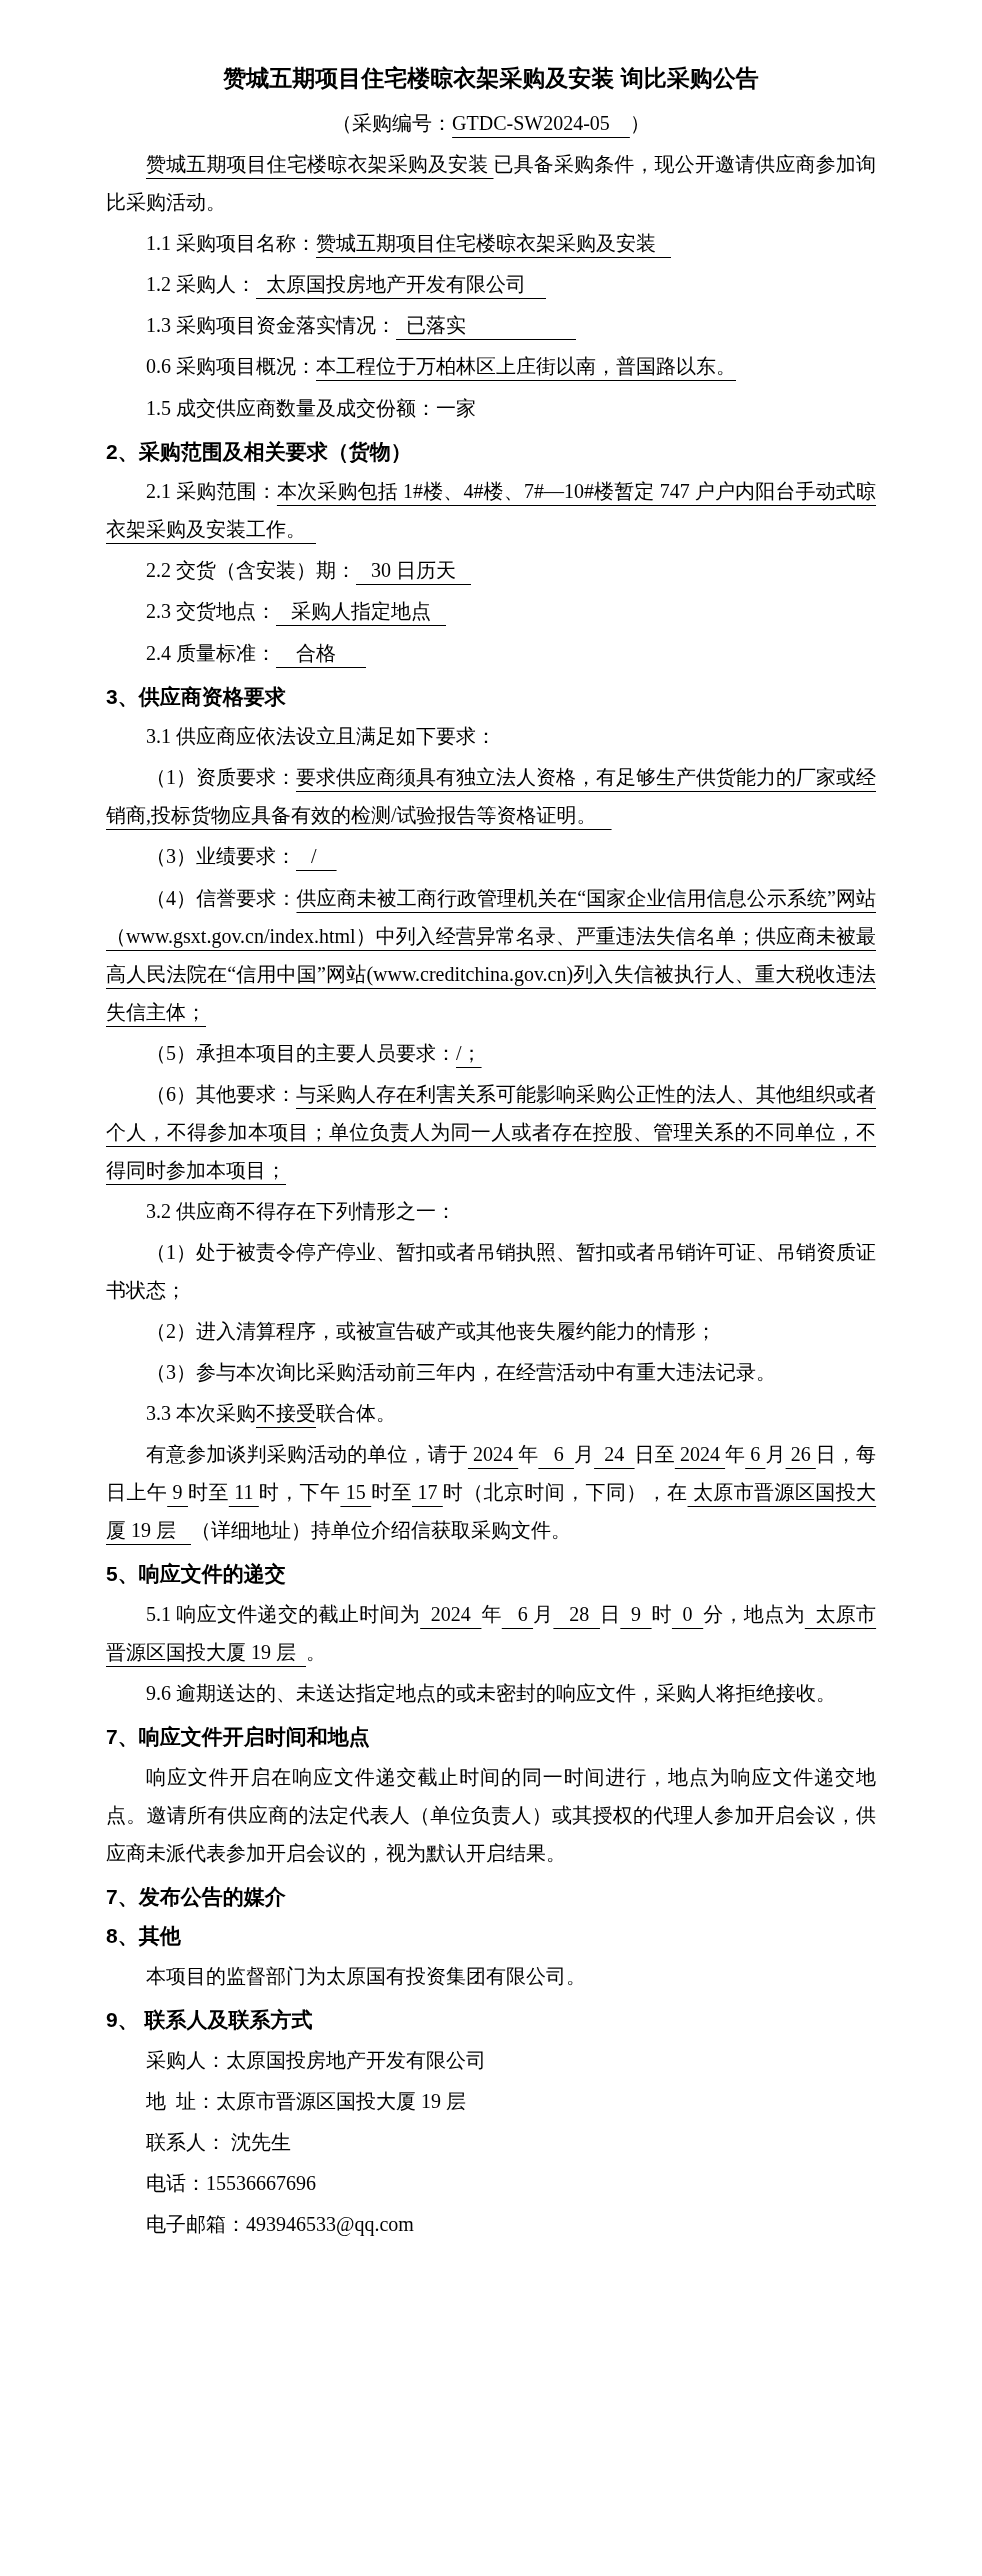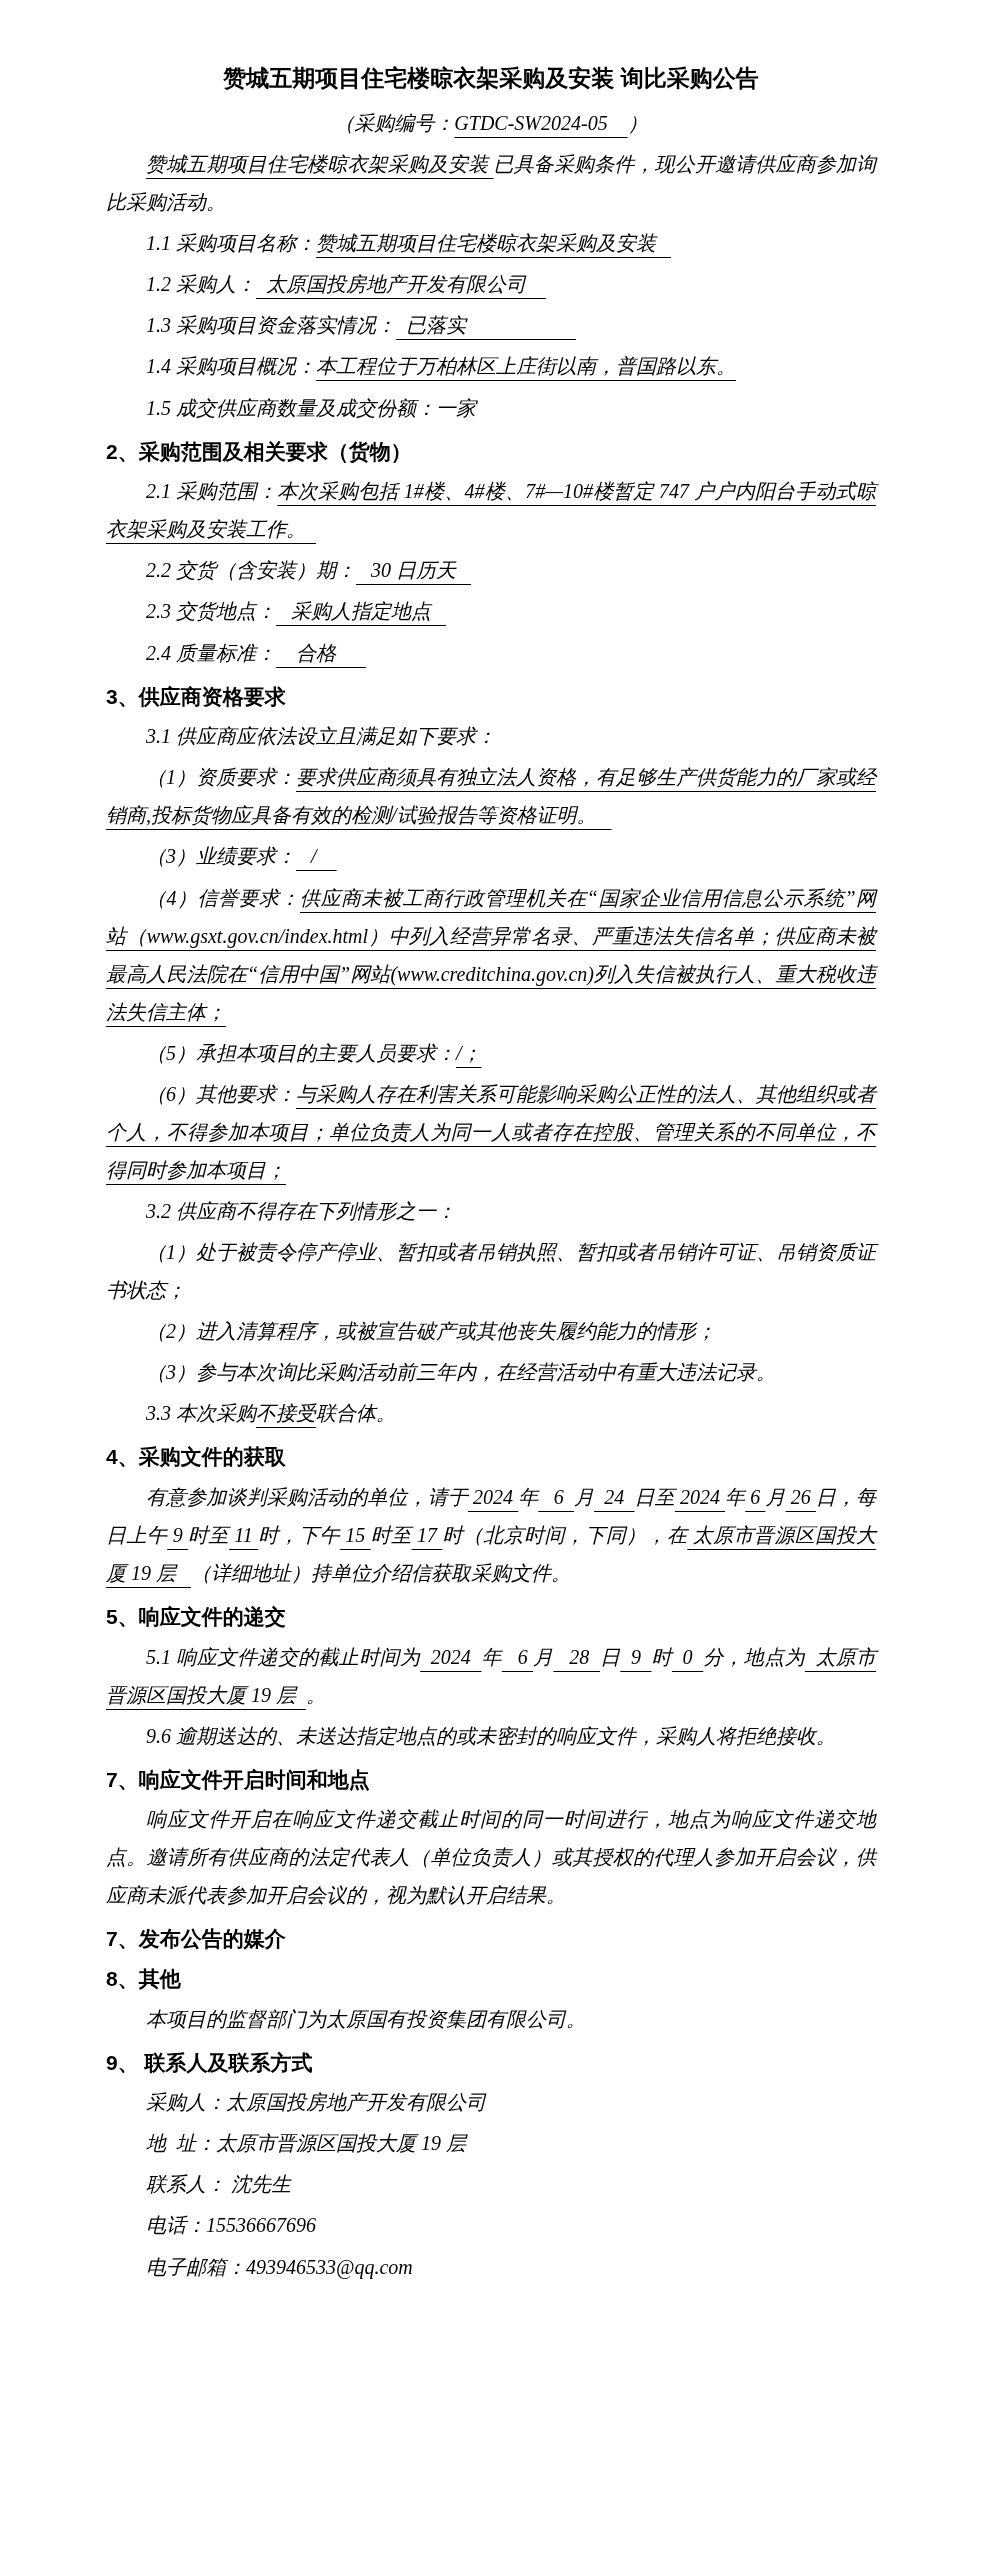--- a/index.html
+++ b/index.html
@@ -21,21 +21,20 @@
     font-size:23px;
     line-height:32px;
     text-align:center;
     margin:0 0 10px 0;
   }
   .para{
     margin:3.1px 0;
     text-align:justify;
     text-indent:2em;
     word-break:break-word;
-    font-style:italic;
   }
   .para.center{
     text-align:center;
     text-indent:0;
   }
   .sec-heading{
     font-family:"Liberation Sans","DejaVu Sans",sans-serif;
     font-weight:bold;
     font-size:21px;
     line-height:28.5px;
@@ -53,21 +52,21 @@
 <div class="page">
 
   <h1 class="doc-title">赞城五期项目住宅楼晾衣架采购及安装 询比采购公告</h1>
   <p class="para center"><span>（采购编号：</span><span class="u">GTDC-SW2024-05&nbsp;&nbsp;&nbsp;&nbsp;</span><span>）</span></p>
   <p class="para"><span class="u">赞城五期项目住宅楼晾衣架采购及安装&nbsp;</span><span>已具备采购条件，现公开邀请供应商参加询比采购活动。</span></p>
 
   <section>
     <p class="para"><span>1.1 采购项目名称：</span><span class="u">赞城五期项目住宅楼晾衣架采购及安装&nbsp;&nbsp;&nbsp;</span></p>
     <p class="para"><span>1.2 采购人：</span><span class="u">&nbsp;&nbsp;太原国投房地产开发有限公司&nbsp;&nbsp;&nbsp;&nbsp;</span></p>
     <p class="para"><span>1.3 采购项目资金落实情况：</span><span class="u">&nbsp;&nbsp;已落实&nbsp;&nbsp;&nbsp;&nbsp;&nbsp;&nbsp;&nbsp;&nbsp;&nbsp;&nbsp;&nbsp;&nbsp;&nbsp;&nbsp;&nbsp;&nbsp;&nbsp;&nbsp;&nbsp;&nbsp;&nbsp;&nbsp;</span></p>
-    <p class="para"><span>1.4 采购项目概况：</span><span class="u">本工程位于万柏林区上庄街以南，普国路以东。</span></p>
+    <p class="para"><span>0.6 采购项目概况：</span><span class="u">本工程位于万柏林区上庄街以南，普国路以东。</span></p>
     <p class="para"><span>1.5 成交供应商数量及成交份额：一家</span></p>
   </section>
 
   <section>
     <h2 class="sec-heading">2、采购范围及相关要求（货物）</h2>
     <p class="para"><span>2.1 采购范围：</span><span class="u">本次采购包括 1#楼、4#楼、7#—10#楼暂定 747 户户内阳台手动式晾衣架采购及安装工作。&nbsp;&nbsp;</span></p>
     <p class="para"><span>2.2 交货（含安装）期：</span><span class="u">&nbsp;&nbsp;&nbsp;30 日历天&nbsp;&nbsp;&nbsp;</span></p>
     <p class="para"><span>2.3 交货地点：</span><span class="u">&nbsp;&nbsp;&nbsp;采购人指定地点&nbsp;&nbsp;&nbsp;</span></p>
     <p class="para"><span>2.4 质量标准：</span><span class="u">&nbsp;&nbsp;&nbsp;&nbsp;合格&nbsp;&nbsp;&nbsp;&nbsp;&nbsp;&nbsp;</span></p>
   </section>
@@ -81,21 +80,20 @@
     <p class="para"><span>（5）承担本项目的主要人员要求：</span><span class="u">/；</span></p>
     <p class="para"><span>（6）其他要求：</span><span class="u">与采购人存在利害关系可能影响采购公正性的法人、其他组织或者个人，不得参加本项目；单位负责人为同一人或者存在控股、管理关系的不同单位，不得同时参加本项目；</span></p>
     <p class="para"><span>3.2 供应商不得存在下列情形之一：</span></p>
     <p class="para"><span>（1）处于被责令停产停业、暂扣或者吊销执照、暂扣或者吊销许可证、吊销资质证书状态；</span></p>
     <p class="para"><span>（2）进入清算程序，或被宣告破产或其他丧失履约能力的情形；</span></p>
     <p class="para"><span>（3）参与本次询比采购活动前三年内，在经营活动中有重大违法记录。</span></p>
     <p class="para"><span>3.3 本次采购</span><span class="u">不接受</span><span>联合体。</span></p>
   </section>
 
   <section>
-    <h2 class="sec-heading">4、采购文件的获取</h2>
     <p class="para"><span>有意参加谈判采购活动的单位，请于</span><span class="u">&nbsp;2024&nbsp;</span><span>年</span><span class="u">&nbsp;&nbsp;&nbsp;6&nbsp;&nbsp;</span><span>月</span><span class="u">&nbsp;&nbsp;24&nbsp;&nbsp;</span><span>日至</span><span class="u">&nbsp;2024&nbsp;</span><span>年</span><span class="u">&nbsp;6&nbsp;</span><span>月</span><span class="u">&nbsp;26&nbsp;</span><span>日，每日上午</span><span class="u">&nbsp;9&nbsp;</span><span>时至</span><span class="u">&nbsp;11&nbsp;</span><span>时，下午</span><span class="u">&nbsp;15&nbsp;</span><span>时至</span><span class="u">&nbsp;17&nbsp;</span><span>时（北京时间，下同），在</span><span class="u">&nbsp;太原市晋源区国投大厦 19 层&nbsp;&nbsp;&nbsp;</span><span>（详细地址）持单位介绍信获取采购文件。</span></p>
   </section>
 
   <section>
     <h2 class="sec-heading">5、响应文件的递交</h2>
     <p class="para"><span>5.1 响应文件递交的截止时间为</span><span class="u">&nbsp;&nbsp;2024&nbsp;&nbsp;</span><span>年</span><span class="u">&nbsp;&nbsp;&nbsp;6&nbsp;</span><span>月</span><span class="u">&nbsp;&nbsp;&nbsp;28&nbsp;&nbsp;</span><span>日</span><span class="u">&nbsp;&nbsp;9&nbsp;&nbsp;</span><span>时</span><span class="u">&nbsp;&nbsp;0&nbsp;&nbsp;</span><span>分，地点为</span><span class="u">&nbsp;&nbsp;太原市晋源区国投大厦 19 层&nbsp;&nbsp;</span><span>。</span></p>
     <p class="para"><span>9.6 逾期送达的、未送达指定地点的或未密封的响应文件，采购人将拒绝接收。</span></p>
   </section>
 
   <section>

